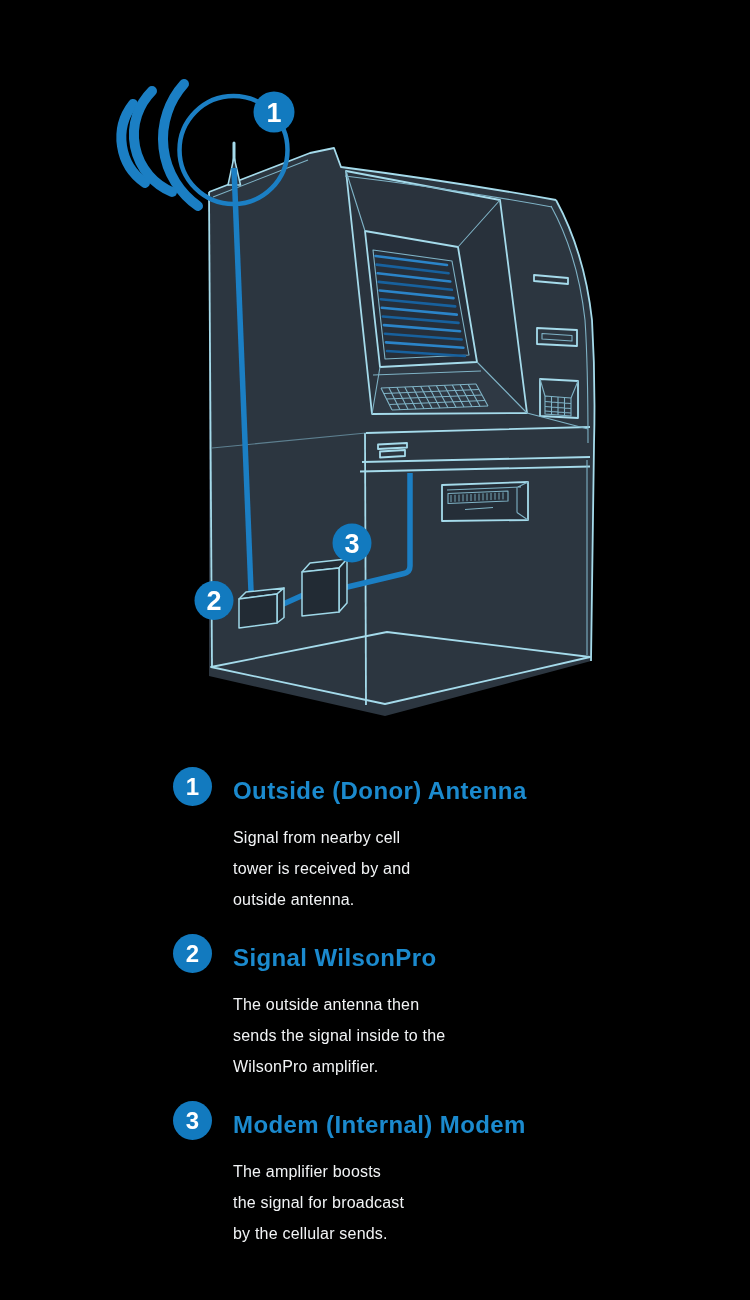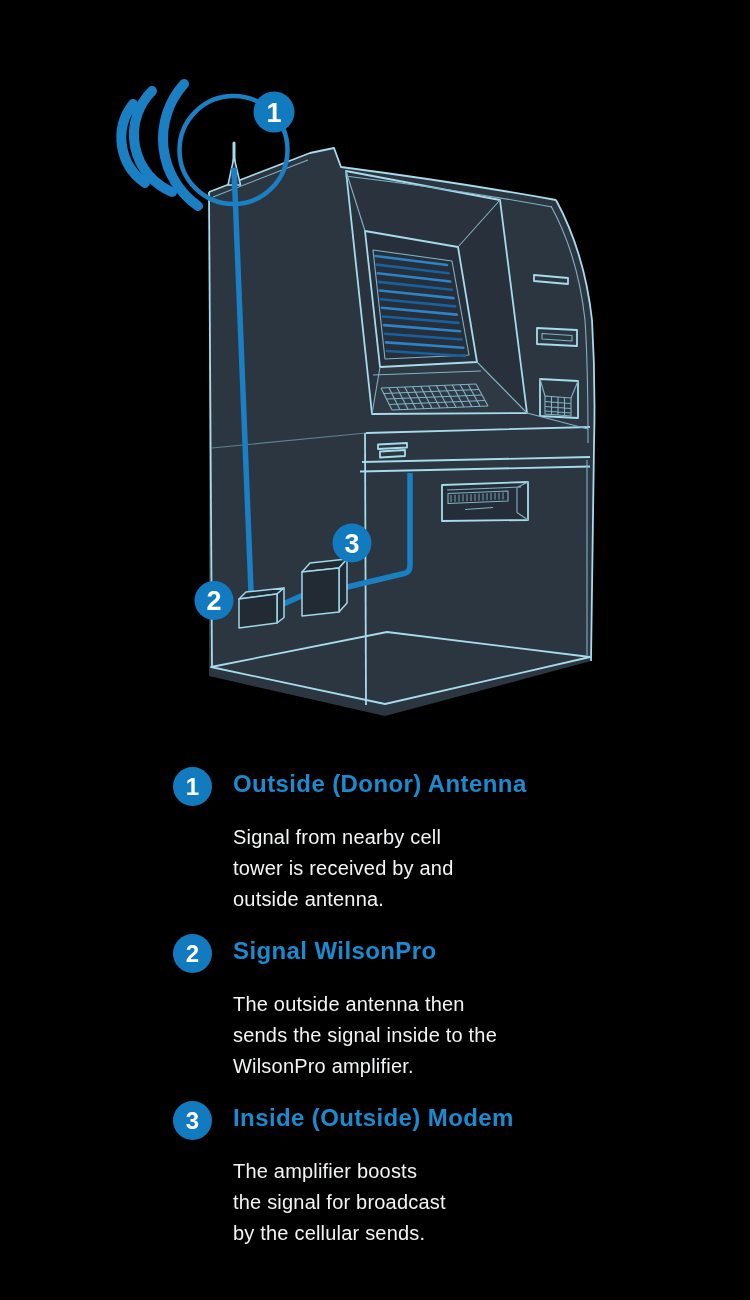--- a/index.html
+++ b/index.html
@@ -17,27 +17,27 @@
   .sec-1{top:934px;}
   .sec-2{top:1101px;}
   .legend-badge{
     position:absolute;left:173px;top:0;
     width:39px;height:39px;border-radius:50%;
     background:#127abf;color:#ffffff;
     font-size:24px;font-weight:bold;
     display:flex;align-items:center;justify-content:center;
   }
   .legend-title{
-    position:absolute;left:233px;top:3px;
+    position:absolute;left:233px;top:10px;
     font-size:24px;font-weight:bold;color:#1b8ace;
     letter-spacing:0.4px;white-space:nowrap;
   }
   .legend-desc{
     position:absolute;left:233px;top:55px;
-    font-size:20px;line-height:31px;color:#f2f4f6;
+    font-size:16px;line-height:31px;color:#f2f4f6;
     letter-spacing:0.2px;white-space:pre-line;
   }
   .badge-num{font-family:"Liberation Sans",sans-serif;font-weight:bold;font-size:27px;fill:#ffffff;}
 </style>
 </head>
 <body>
 
 <div class="stage">
 
   <svg class="diagram-svg" viewBox="0 0 750 1300">
@@ -153,20 +153,20 @@
     <div class="legend-section sec-1">
       <div class="legend-badge">2</div>
       <div class="legend-title">Signal WilsonPro</div>
       <div class="legend-desc">The outside antenna then
 sends the signal inside to the
 WilsonPro amplifier.</div>
     </div>
 
     <div class="legend-section sec-2">
       <div class="legend-badge">3</div>
-      <div class="legend-title">Inside (Outside) Modem</div>
+      <div class="legend-title">Modem (Internal) Modem</div>
       <div class="legend-desc">The amplifier boosts
 the signal for broadcast
 by the cellular sends.</div>
     </div>
 
   </div>
 </div>
 
 </body></html>

